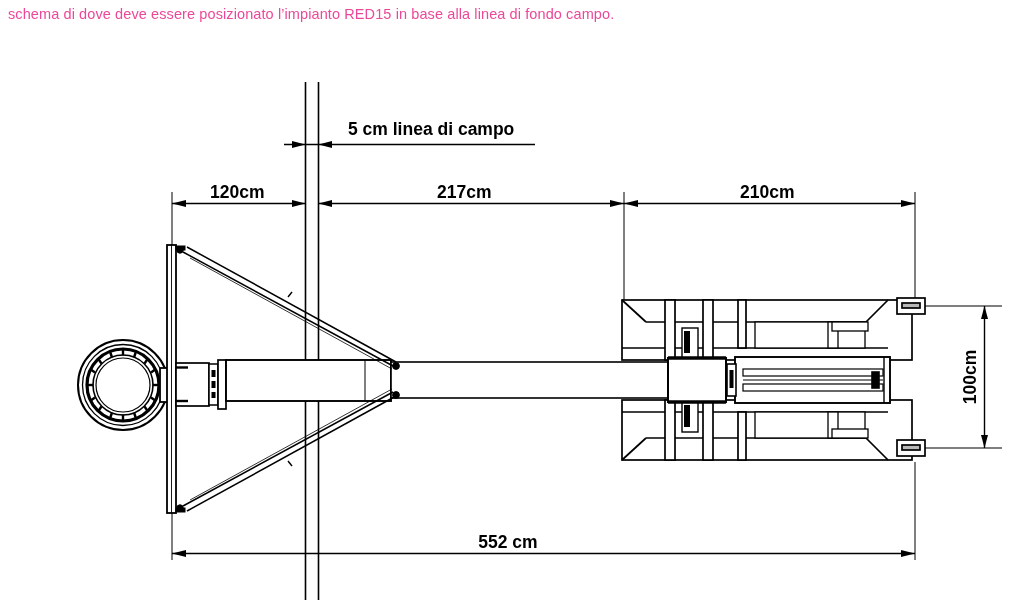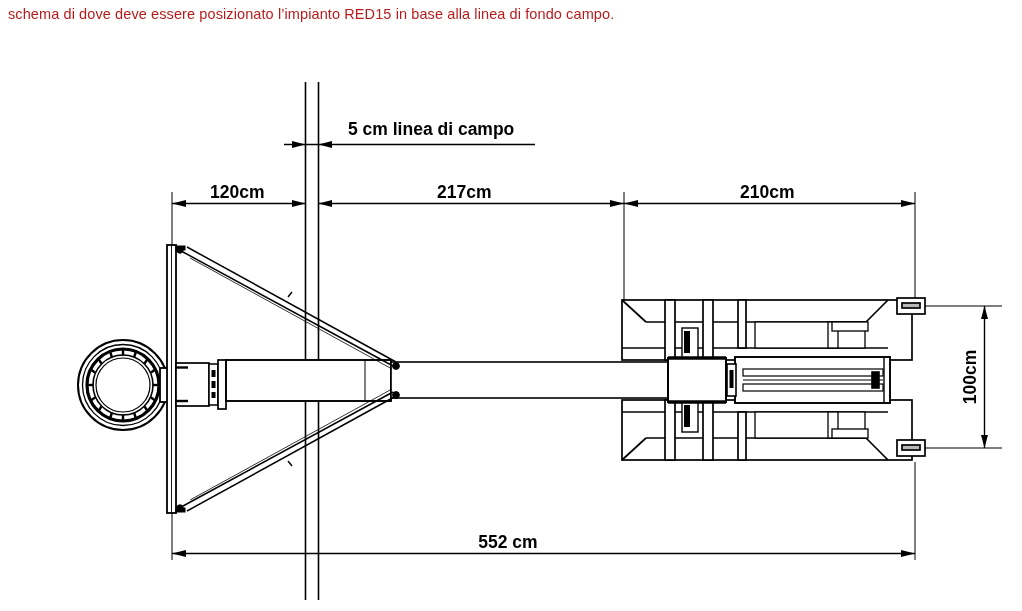--- a/index.html
+++ b/index.html
@@ -1,17 +1,17 @@
 <!DOCTYPE html>
 <html><head>
 <meta charset="utf-8">
 <style>
   html,body{margin:0;padding:0;background:#ffffff;}
   body{width:1022px;height:611px;font-family:"Liberation Sans",sans-serif;overflow:hidden;position:relative;}
-  #caption{position:absolute;left:8px;top:6px;font-size:14.5px;color:#b91c1c;letter-spacing:.1px;white-space:nowrap;}
+  #caption{position:absolute;left:8px;top:6px;font-size:14.5px;color:#ec4899;letter-spacing:.1px;white-space:nowrap;}
   #drawing{position:absolute;left:0;top:0;width:1022px;height:611px;}
   .dimtext{font-family:"Liberation Sans",sans-serif;font-weight:bold;}
 </style>
 </head>
 <body>
 
 <div id="caption">schema di dove deve essere posizionato l’impianto RED15 in base alla linea di fondo campo.</div>
 
 <svg id="drawing" viewBox="0 0 1022 611">
 

